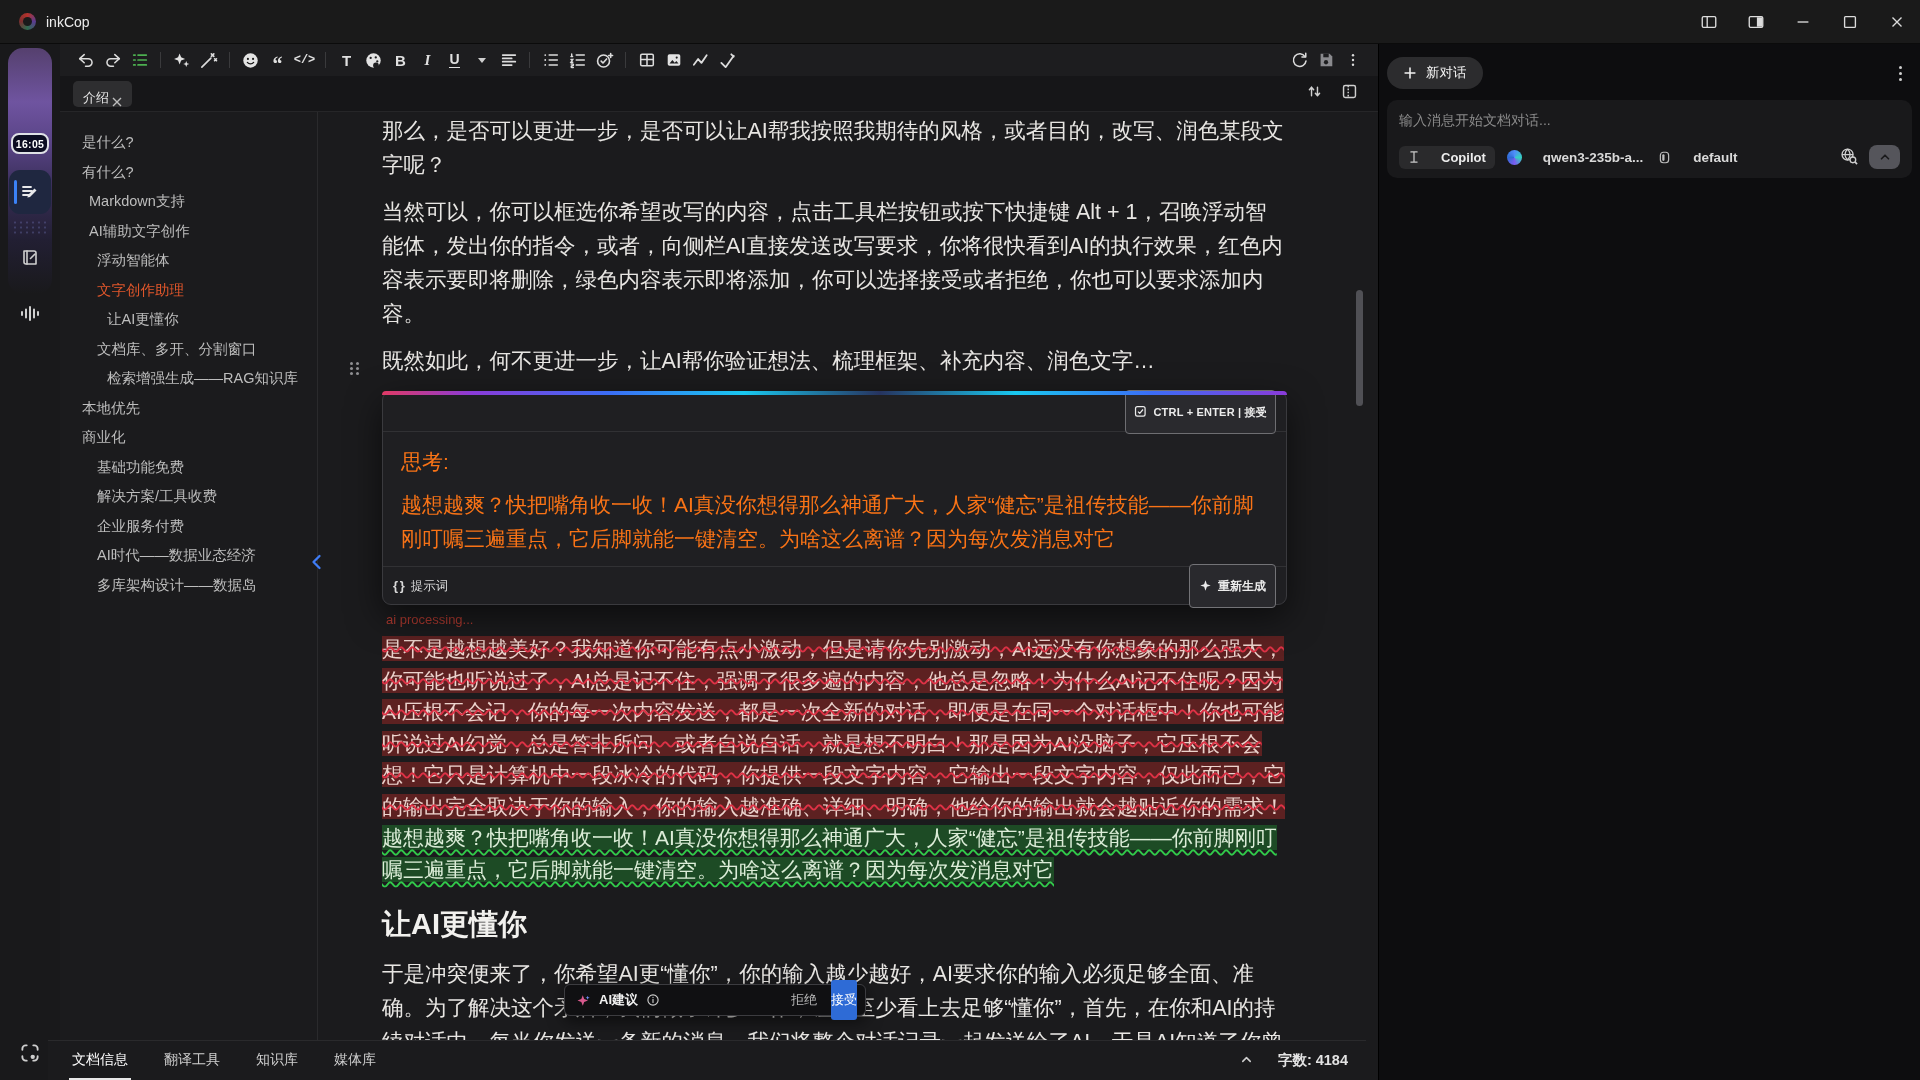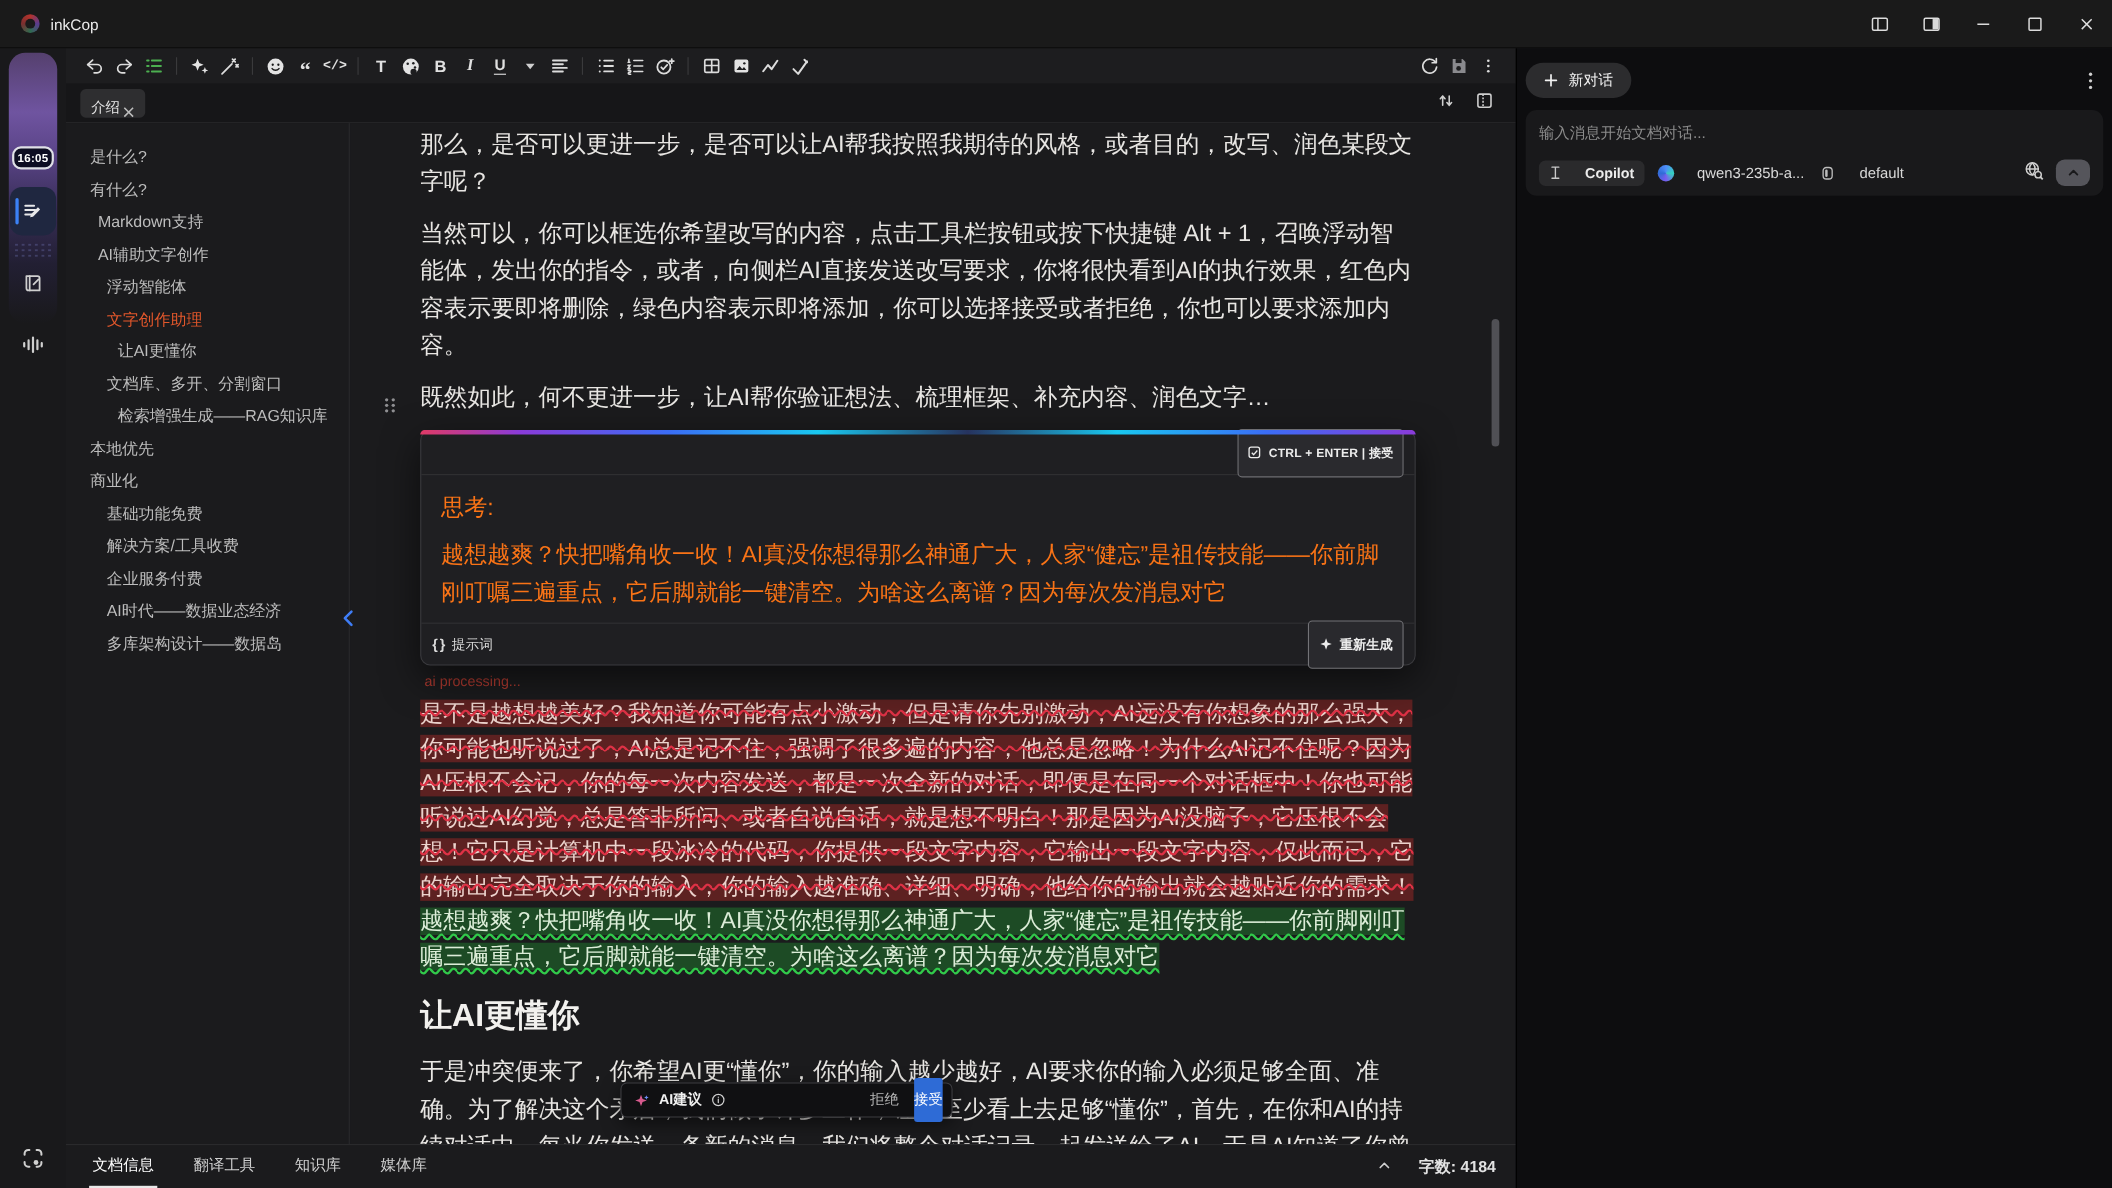--- a/index.html
+++ b/index.html
@@ -101,41 +101,41 @@
   .suggestbar{position:absolute;left:245px;top:872px;width:302px;height:32px;background:#101012;border:1px solid #3c3c40;
               border-radius:6px;display:flex;align-items:center;padding:0 8px 0 11px;gap:8px;z-index:6;
               box-shadow:0 5px 16px rgba(0,0,0,.55);font-size:13px}
   .sg-label{font-weight:700;color:#f2f2f2}
   .sg-spacer{flex:1}
   .sg-reject{color:#b9b9b9}
   .sg-accept{background:#2e6bd6;color:#fff;border-radius:3px;padding:3px 0;font-weight:400;margin-left:6px}
   .scrollthumb{position:absolute;right:15px;top:178px;width:7px;height:116px;border-radius:4px;background:#505055}
 
   
-  .bottombar{position:absolute;left:60px;top:1040px;width:1318px;height:40px;background:#1b1b1d;border-top:1px solid #2a2a2c;
+  .bottombar{position:absolute;left:48px;top:1040px;width:1318px;height:40px;background:#1b1b1d;border-top:1px solid #2a2a2c;
              display:flex;align-items:center;padding-left:21px;font-size:14px;color:#cfcfcf}
   .btab{margin-right:30px;height:38px;display:flex;align-items:center;border-bottom:2px solid transparent;padding:0 3px}
   .btab.active{color:#fff;border-bottom-color:#e8e8e8}
   .bb-right{margin-left:auto;display:flex;align-items:flex-end;gap:24px;margin-right:18px}
   .wordcount{font-size:14.5px;color:#e3e3e3;font-weight:700}
 
   
   .rightpanel{position:absolute;left:1378px;top:44px;width:542px;height:1036px;background:#0d0d0f;border-left:1px solid #000}
   .rp-head{display:flex;align-items:center;padding:13px 14px 9px 8px}
   .newchat{display:flex;align-items:center;gap:9px;background:#2c2c2e;border-radius:16px;padding:7px 16px;
            font-size:13.5px;color:#f2f2f2}
   .rp-dots{margin-left:auto;display:flex;flex-direction:column;gap:3px;padding:4px}
   .rp-dots i{width:3px;height:3px;border-radius:50%;background:#cfcfcf}
   .chatcard{margin:2px 8px 0;background:#19191b;border-radius:10px;padding:12px 12px 9px}
   .placeholder{font-size:14px;color:#8b8b8b}
   .model-row{display:flex;align-items:center;margin-top:15px;gap:10px}
   .chip{display:flex;align-items:center;gap:21px;background:#2a2a2c;border-radius:6px;padding:4px 9px;
         font-size:13px;font-weight:700;color:#ededed}
   .m-ico{width:15px;height:15px;border-radius:50%;background:conic-gradient(#4f8df9,#35d0c0,#7a5cf0,#2f6bd6,#4f8df9)}
-  .m-name,.p-name{font-size:13.5px;color:#d9d9d9;font-weight:400}
+  .m-name,.p-name{font-size:13.5px;color:#d9d9d9;font-weight:700}
   .rr-right{margin-left:auto;display:flex;align-items:center;gap:11px}
   .chev-btn{width:31px;height:24px;background:#55555b;border-radius:8px;display:flex;align-items:center;justify-content:center}
 </style>
 </head>
 <body>
 
 <div class="app">
 
   <header class="titlebar">
     <span class="logo"></span>

